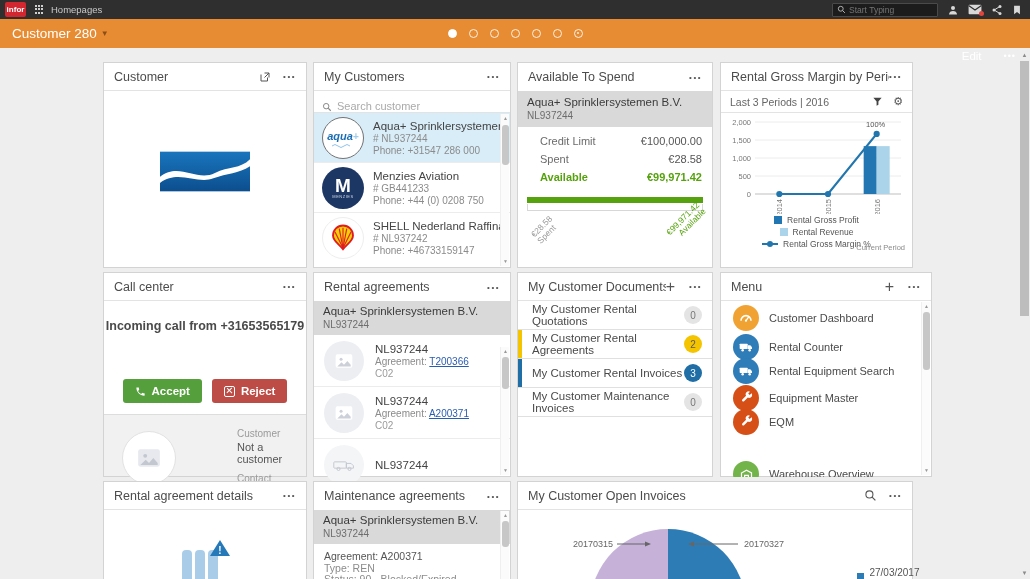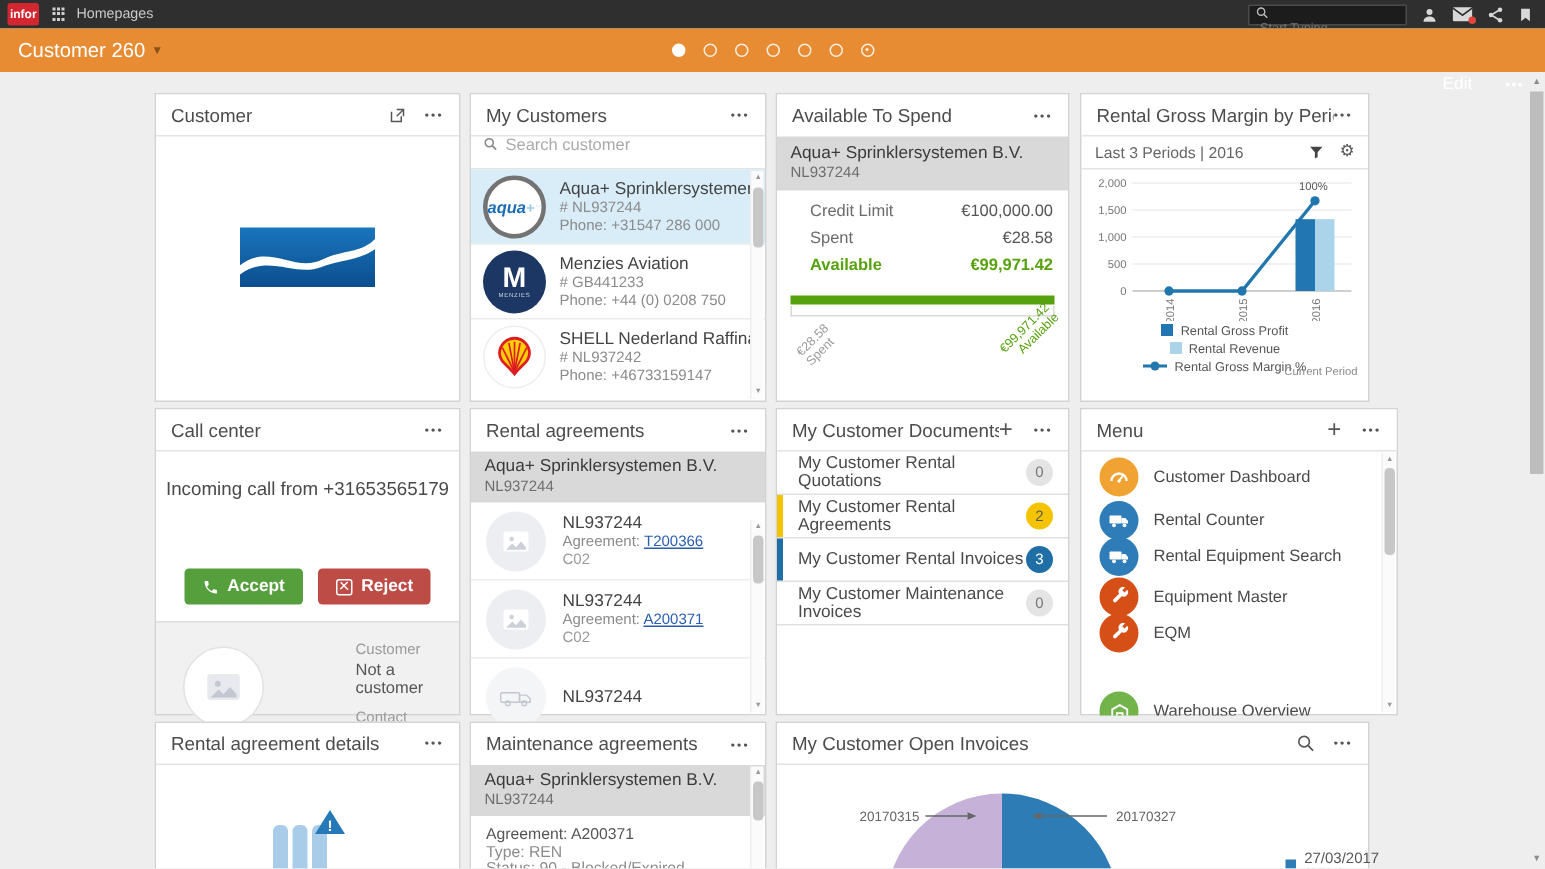--- a/index.html
+++ b/index.html
@@ -6,21 +6,21 @@
   html,body{width:1030px;height:579px;overflow:hidden;background:#eeeeee;}
   #stage{position:relative;width:1030px;height:579px;overflow:hidden;background:#eeeeee;}
 
   
   .topbar{position:absolute;left:0;top:0;width:100%;height:19px;background:#2f2f2f;display:flex;align-items:center;z-index:5;}
   .infor-logo{width:21px;height:15px;background:#d22630;color:#fff;font-size:8px;font-weight:bold;display:flex;align-items:center;justify-content:center;border-radius:2px;margin-left:5px;}
   .grid-icon{margin-left:9px;display:flex;flex-wrap:wrap;width:9px;height:9px;gap:1px;}
   .grid-icon i{width:2px;height:2px;background:#cfcfcf;}
   .nav-label{color:#c9c9c9;font-size:9.5px;margin-left:7px;}
   .tb-right{margin-left:auto;display:flex;align-items:center;gap:9px;margin-right:8px;}
-  .tb-search{display:flex;align-items:flex-start;background:#1c1c1c;border:1px solid #4a4a4a;height:14px;width:106px;padding:0 4px;border-radius:1px;flex-direction:column;}
+  .tb-search{display:flex;align-items:center;background:#1c1c1c;border:1px solid #4a4a4a;height:14px;width:106px;padding:0 4px;border-radius:1px;}
   .tb-search input{background:transparent;border:0;outline:none;color:#bbb;font-size:8.5px;width:86px;margin-left:3px;}
   .tb-ic{position:relative;display:flex;align-items:center;}
   .mail-dot{position:absolute;right:-2px;bottom:-1px;width:5px;height:5px;border-radius:50%;background:#e2453c;}
 
   .pagebar{position:absolute;left:0;top:19px;width:100%;height:29px;background:#e78c33;display:flex;align-items:center;z-index:5;}
   .pb-title{color:#fff;font-size:13.5px;margin-left:12px;display:flex;align-items:center;gap:4px;}
   .pb-caret{color:rgba(60,30,0,.55);font-size:8px;}
   .pb-dots{position:absolute;left:0;right:0;display:flex;justify-content:center;gap:12px;align-items:center;}
   .dot{width:9px;height:9px;border-radius:50%;border:1.5px solid rgba(255,255,255,.85);}
   .dot.active{background:#fff;border-color:#fff;}
@@ -35,36 +35,36 @@
   .chd{height:28px;display:flex;align-items:center;padding:0 10px;border-bottom:1px solid #e3e3e3;background:#fff;}
   .chd .t{flex:1;font-size:12.5px;color:#4c4c4c;white-space:nowrap;overflow:hidden;}
   .more{color:#555;font-size:8px;letter-spacing:1.5px;cursor:pointer;}
   .plus{color:#555;font-size:16px;font-weight:400;margin-right:14px;cursor:pointer;line-height:1;}
   .hicon{margin-right:12px;display:flex;align-items:center;cursor:pointer;}
 
   .banner{background:#d9d9d9;padding:5px 9px 6px;}
   .banner .bn{font-size:11.5px;color:#3b3b3b;}
   .banner .bc{font-size:10px;color:#6d6d6d;margin-top:2px;}
 
-  .searchrow{display:flex;align-items:flex-start;height:22px;border-bottom:1px solid #e3e3e3;padding:0 8px;}
+  .searchrow{display:flex;align-items:flex-end;height:22px;border-bottom:1px solid #e3e3e3;padding:0 8px;}
   .searchrow input{border:0;outline:none;font-size:11px;color:#555;margin-left:5px;width:130px;background:transparent;}
   .searchrow input::placeholder{color:#aaa;}
 
   .vscroll{position:absolute;width:9px;right:1px;background:#fbfbfb;border-left:1px solid #efefef;z-index:3;}
   .varrow{position:absolute;left:0;width:9px;text-align:center;font-size:5px;color:#999;line-height:7px;cursor:pointer;}
   .vthumb{position:absolute;left:1px;width:7px;background:#c7c7c7;border-radius:3px;cursor:pointer;}
 
   
   .cust-row{display:flex;align-items:center;height:50px;padding:0 6px 0 8px;border-bottom:1px solid #ececec;cursor:pointer;}
   .cust-row.sel{background:#d8edf8;}
   .avatar{width:42px;height:42px;border-radius:50%;flex:none;display:flex;align-items:center;justify-content:center;overflow:hidden;}
   .cust-txt{margin-left:9px;overflow:hidden;}
   .cust-name{font-size:11.5px;color:#444;white-space:nowrap;overflow:hidden;}
   .cust-sub{font-size:10px;color:#8b8b8b;margin-top:1px;white-space:nowrap;}
-  .aqua-logo{background:#fff;border:3px solid #737373;flex-direction:row;}
+  .aqua-logo{background:#fff;border:1px solid #737373;flex-direction:column;}
   .aqua-txt{color:#1a6db5;font-weight:bold;font-style:italic;font-size:11px;line-height:10px;}
   .aqua-plus{color:#9fcbe9;font-weight:bold;font-size:10px;line-height:6px;}
   .menzies-logo{background:#1c3764;flex-direction:column;}
   .menzies-m{color:#fff;font-weight:bold;font-size:19px;line-height:17px;}
   .menzies-sub{color:#cfd8e6;font-size:4px;letter-spacing:.5px;}
   .shell-logo{background:#fff;border:1px solid #eee;}
 
   
   .ats-row{display:flex;justify-content:space-between;padding:0 10px;font-size:11px;color:#6b6b6b;margin-top:6px;margin-left:12px;}
   .ats-row .v{color:#555;}
@@ -80,21 +80,21 @@
   .subrow .st{flex:1;font-size:10.5px;color:#666;}
   .gear{font-size:11px;color:#555;cursor:pointer;margin-left:10px;line-height:1;}
   .legend{position:absolute;left:0;right:0;top:152px;display:flex;flex-direction:column;align-items:center;gap:2px;}
   .leg-item{display:flex;align-items:center;gap:5px;font-size:8.5px;color:#555;}
   .leg-sw{width:8px;height:8px;}
   .leg-line{width:16px;height:2px;position:relative;}
   .leg-line i{position:absolute;left:5px;top:-2px;width:6px;height:6px;border-radius:50%;background:inherit;}
   .chart-note{position:absolute;right:7px;top:180px;font-size:7.5px;color:#8a8a8a;}
 
   
-  .cc-msg{text-align:center;font-size:12.5px;color:#4a4a4a;margin-top:18px;}
+  .cc-msg{text-align:center;font-size:12.5px;color:#4a4a4a;margin-top:18px;font-weight:bold;}
   .cc-btns{display:flex;justify-content:center;gap:10px;margin-top:46px;}
   .btn{display:flex;align-items:center;gap:6px;color:#fff;font-size:11.5px;font-weight:bold;padding:6px 12px;border-radius:3px;border:0;cursor:pointer;}
   .btn.accept{background:#55a03c;}
   .btn.reject{background:#bd4c46;}
   .rej-ic{width:11px;height:11px;border:1.4px solid #fff;border-radius:2px;position:relative;display:inline-block;}
   .rej-ic::before,.rej-ic::after{content:"";position:absolute;left:1px;top:3.6px;width:6.6px;height:1.4px;background:#fff;}
   .rej-ic::before{transform:rotate(45deg);} .rej-ic::after{transform:rotate(-45deg);}
   .cc-footer{position:absolute;left:0;right:0;bottom:0;top:141px;background:#f1f1f1;border-top:1px solid #ddd;}
   .cc-avatar{position:absolute;left:18px;top:16px;width:54px;height:54px;background:#fff;border:1px solid #e2e2e2;border-radius:50%;display:flex;align-items:center;justify-content:center;}
   .cc-lines{position:absolute;left:133px;top:13px;}
@@ -190,21 +190,21 @@
       <span class="tb-ic">
           <svg width="10" height="12" viewBox="0 0 24 24">
             <path d="M5 2h14v20l-7-5.5L5 22z" fill="#d8d8d8"></path>
           </svg>
         </span>
     </div>
   </div>
 
   <div class="pagebar">
     <div class="pb-title">
-      <span>Customer 260</span>
+      <span>Customer 280</span>
       <span class="pb-caret">▼</span>
     </div>
     <div class="pb-dots">
       <span class="dot active"></span>
       <span class="dot"></span>
       <span class="dot"></span>
       <span class="dot"></span>
       <span class="dot"></span>
       <span class="dot"></span>
       <span class="dot last"></span>

